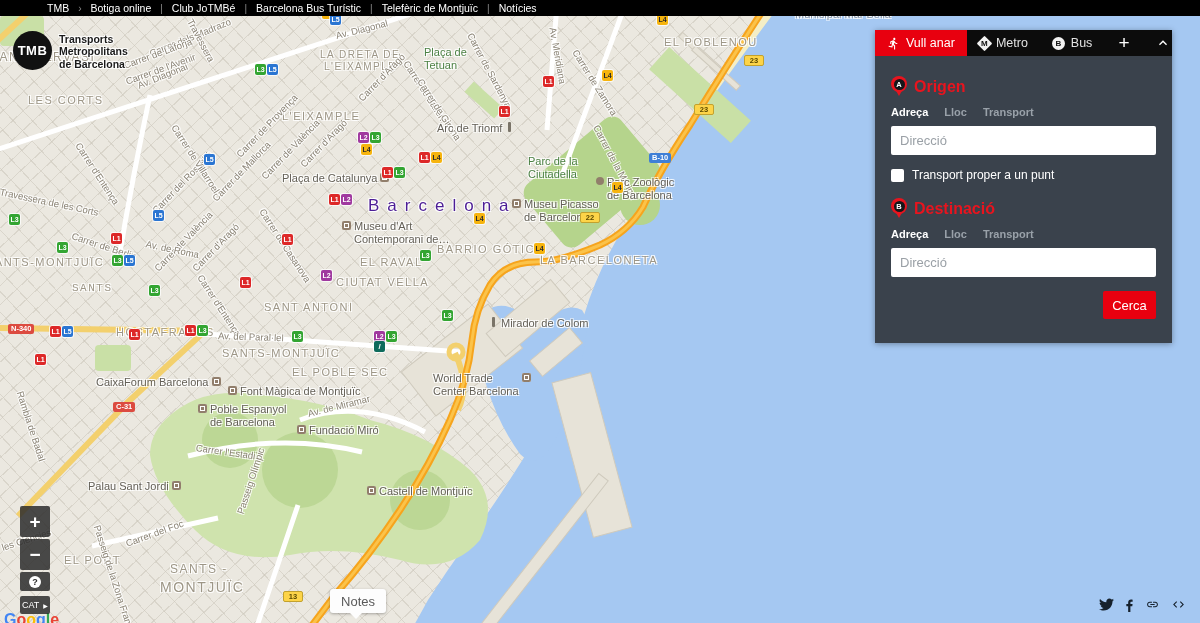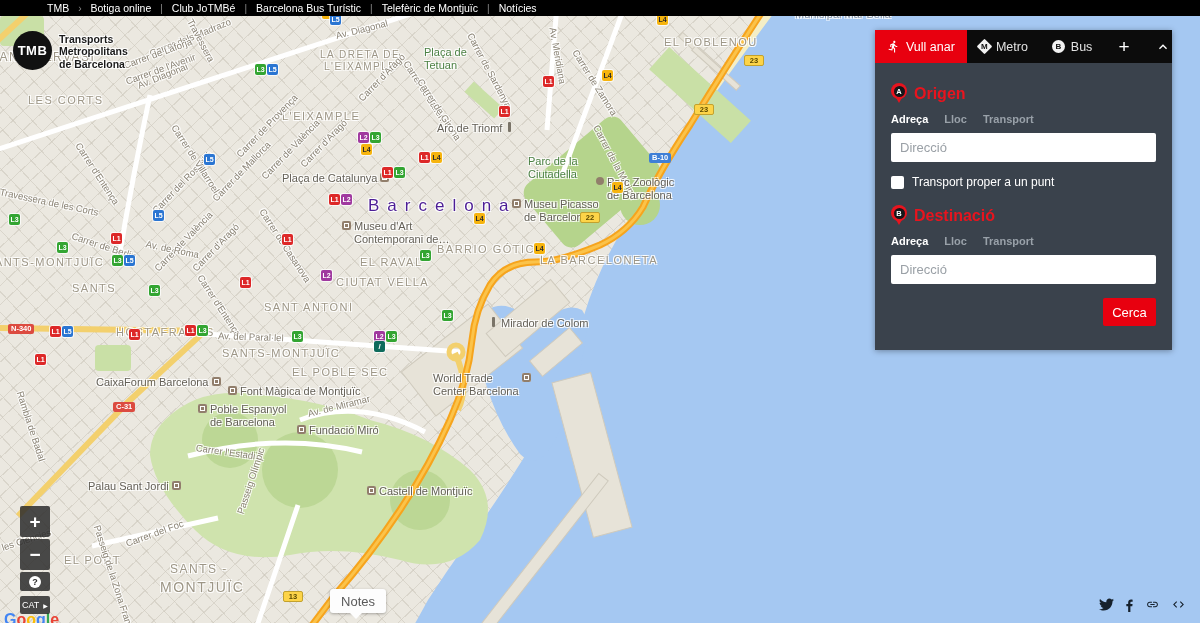--- a/index.html
+++ b/index.html
@@ -37,21 +37,21 @@
   #notes{position:absolute;left:330px;top:589px;width:56px;height:24px;background:#fdfdfd;border-radius:3px;box-shadow:0 1px 3px rgba(0,0,0,.3);color:#5a5a5a;font-size:13px;display:flex;align-items:center;justify-content:center;z-index:6;}
   #notes:after{content:"";position:absolute;left:20px;top:24px;border:6px solid transparent;border-top-color:#fdfdfd;}
   
   #google{position:absolute;left:4px;top:611px;font-size:16px;font-weight:bold;z-index:6;letter-spacing:0px;}
   
   #brand{position:absolute;left:13px;top:31px;display:flex;gap:7px;z-index:30;cursor:pointer;}
   .brand-circle{width:39px;height:39px;border-radius:50%;background:#111;color:#fff;font-weight:bold;font-size:13px;display:flex;align-items:center;justify-content:center;letter-spacing:.5px;}
   .brand-text{font-size:10.5px;font-weight:bold;color:#1a1a1a;line-height:1.18;padding-top:2px;}
   
   #panel{position:absolute;left:875px;top:30px;width:297px;z-index:35;box-shadow:0 1px 6px rgba(0,0,0,.35);}
-  #tabbar{height:33px;background:#0c0c0c;display:flex;align-items:stretch;}
+  #tabbar{height:26px;background:#0c0c0c;display:flex;align-items:stretch;}
   .tab{display:flex;align-items:center;gap:6px;padding:0 12px;color:#e3e3e3;font-size:12.5px;cursor:pointer;white-space:nowrap;}
   .tab.active{background:#e8000f;color:#fff;}
   .tab.plus{font-size:19px;padding:0 14px;color:#fff;}
   .tab svg{display:block;}
   .ic-metro{width:11px;height:11px;background:#f2f2f2;transform:rotate(45deg);display:flex;align-items:center;justify-content:center;border-radius:1px;}
   .ic-metro span{transform:rotate(-45deg);color:#111;font-size:8px;font-weight:bold;}
   .ic-bus{width:13px;height:13px;background:#f2f2f2;border-radius:50%;color:#111;font-size:8px;font-weight:bold;display:flex;align-items:center;justify-content:center;}
   #collapse{margin-left:auto;display:flex;align-items:center;padding:0 12px;cursor:pointer;}
   #pbody{background:#3a424c;padding:4px 16px 24px 16px;}
   .sect-head{display:flex;align-items:center;gap:7px;margin-top:16px;}
@@ -127,21 +127,21 @@
 
       <path d="M775,-8 Q730,60 690,125 Q660,170 643,207 Q628,232 600,245 Q560,262 535,262 Q505,262 490,285 Q475,310 472,340 Q468,380 450,420 Q430,465 400,510 Q370,555 335,595 L310,628" stroke="#f6a41d" stroke-width="7" fill="none"></path>
       <path d="M775,-8 Q730,60 690,125 Q660,170 643,207 Q628,232 600,245 Q560,262 535,262 Q505,262 490,285 Q475,310 472,340 Q468,380 450,420 Q430,465 400,510 Q370,555 335,595 L310,628" stroke="#fbc34a" stroke-width="3" fill="none"></path>
     </svg>
     <div id="labels">
         <div class="area halo" style="left: -10px; top: 50px; font-size: 12px;">SANT GERVASI</div>
         <div class="area halo" style="left: 28px; top: 94px;">LES CORTS</div>
         <div class="area halo" style="left: 320px; top: 49px; font-size: 10px;">LA DRETA DE</div>
         <div class="area halo" style="left: 324px; top: 61px; font-size: 10px;">L'EIXAMPLE</div>
         <div class="area halo" style="left: 282px; top: 110px;">L'EIXAMPLE</div>
-        <div class="area halo" style="left: 72px; top: 282px;">SANTS</div>
+        <div class="area halo" style="left: 72px; top: 282px; font-family: Liberation Mono, monospace;">SANTS</div>
         <div class="area halo" style="left: -14px; top: 256px;">SANTS-MONTJUÏC</div>
         <div class="area halo" style="left: 116px; top: 326px;">HOSTAFRANCS</div>
         <div class="area halo" style="left: 256px; top: 301px; padding-left: 8px;">SANT ANTONI</div>
         <div class="area halo" style="left: 336px; top: 240px; margin-top: 36px;">CIUTAT VELLA</div>
         <div class="area halo" style="left: 360px; top: 256px;">EL RAVAL</div>
         <div class="area halo" style="left: 437px; top: 243px;">BARRIO GÓTICO</div>
         <div class="area halo" style="left: 540px; top: 254px;">LA BARCELONETA</div>
         <div class="area halo" style="left: 664px; top: 36px;">EL POBLENOU</div>
         <div class="area halo" style="left: 292px; top: 366px;">EL POBLE SEC</div>
         <div class="area halo" style="left: 222px; top: 347px;">SANTS-MONTJUÏC</div>

